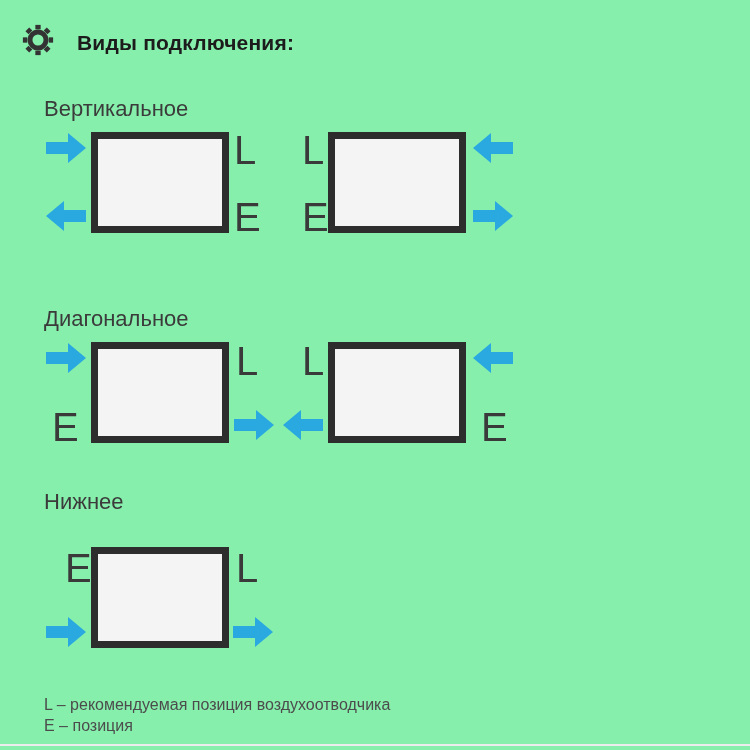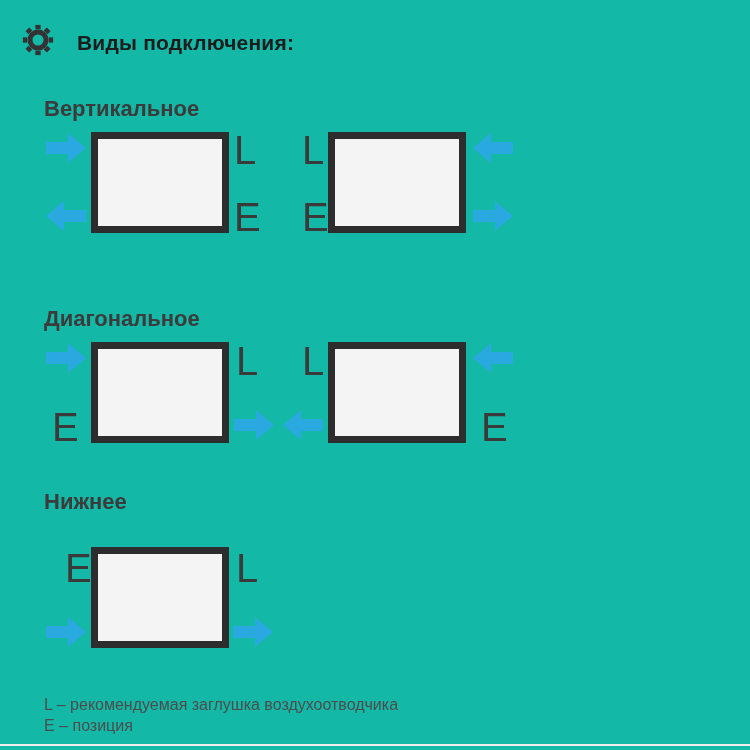--- a/index.html
+++ b/index.html
@@ -1,27 +1,27 @@
 <!DOCTYPE html>
 <html><head>
 <meta charset="utf-8">
 <style>
   html,body { margin:0; padding:0; background:#ffffff; }
   .page {
-    position:relative; width:750px; height:750px; background:#14b8a6;
+    position:relative; width:750px; height:750px; background:#86efac;
     font-family:"Liberation Sans", sans-serif; overflow:hidden;
   }
   .hdr-icon { position:absolute; left:22px; top:24px; width:32px; height:32px; }
   .page-title {
     position:absolute; left:77px; top:31px; margin:0;
     font-size:21px; font-weight:bold; color:#1c1c1c; letter-spacing:0.2px;
   }
   .sec-label {
     position:absolute; left:44px; margin:0;
-    font-size:22px; font-weight:700; color:#3b3b3b; line-height:1;
+    font-size:22px; font-weight:400; color:#3b3b3b; line-height:1;
   }
   .radiator {
     position:absolute; width:124px; height:87px;
     border:7px solid #2d2d2d; background:#f4f4f4;
   }
   .port {
     position:absolute; font-size:40px; line-height:1; color:#3a3a3a; font-weight:400;
   }
   .arrow { position:absolute; width:40px; height:30px; }
   .arrow svg { display:block; }
@@ -142,18 +142,18 @@
       </span>
       <span class="arrow" style="left:233px;top:617px">
         <svg width="40" height="30" viewBox="0 0 40 30">
             <path d="M0 9 H22 V0 L40 15 L22 30 V21 H0 Z" fill="#29A9E0"></path>
           </svg>
       </span>
     </div>
   </section>
 
   <footer>
-    <p class="legend-line" style="top:695px">L – рекомендуемая заглушка воздухоотводчика</p>
+    <p class="legend-line" style="top:695px">L – рекомендуемая позиция воздухоотводчика</p>
     <p class="legend-line" style="top:716px">E – позиция</p>
   </footer>
 
   <div class="bottom-rule"></div>
 </div>
 
 </body></html>

